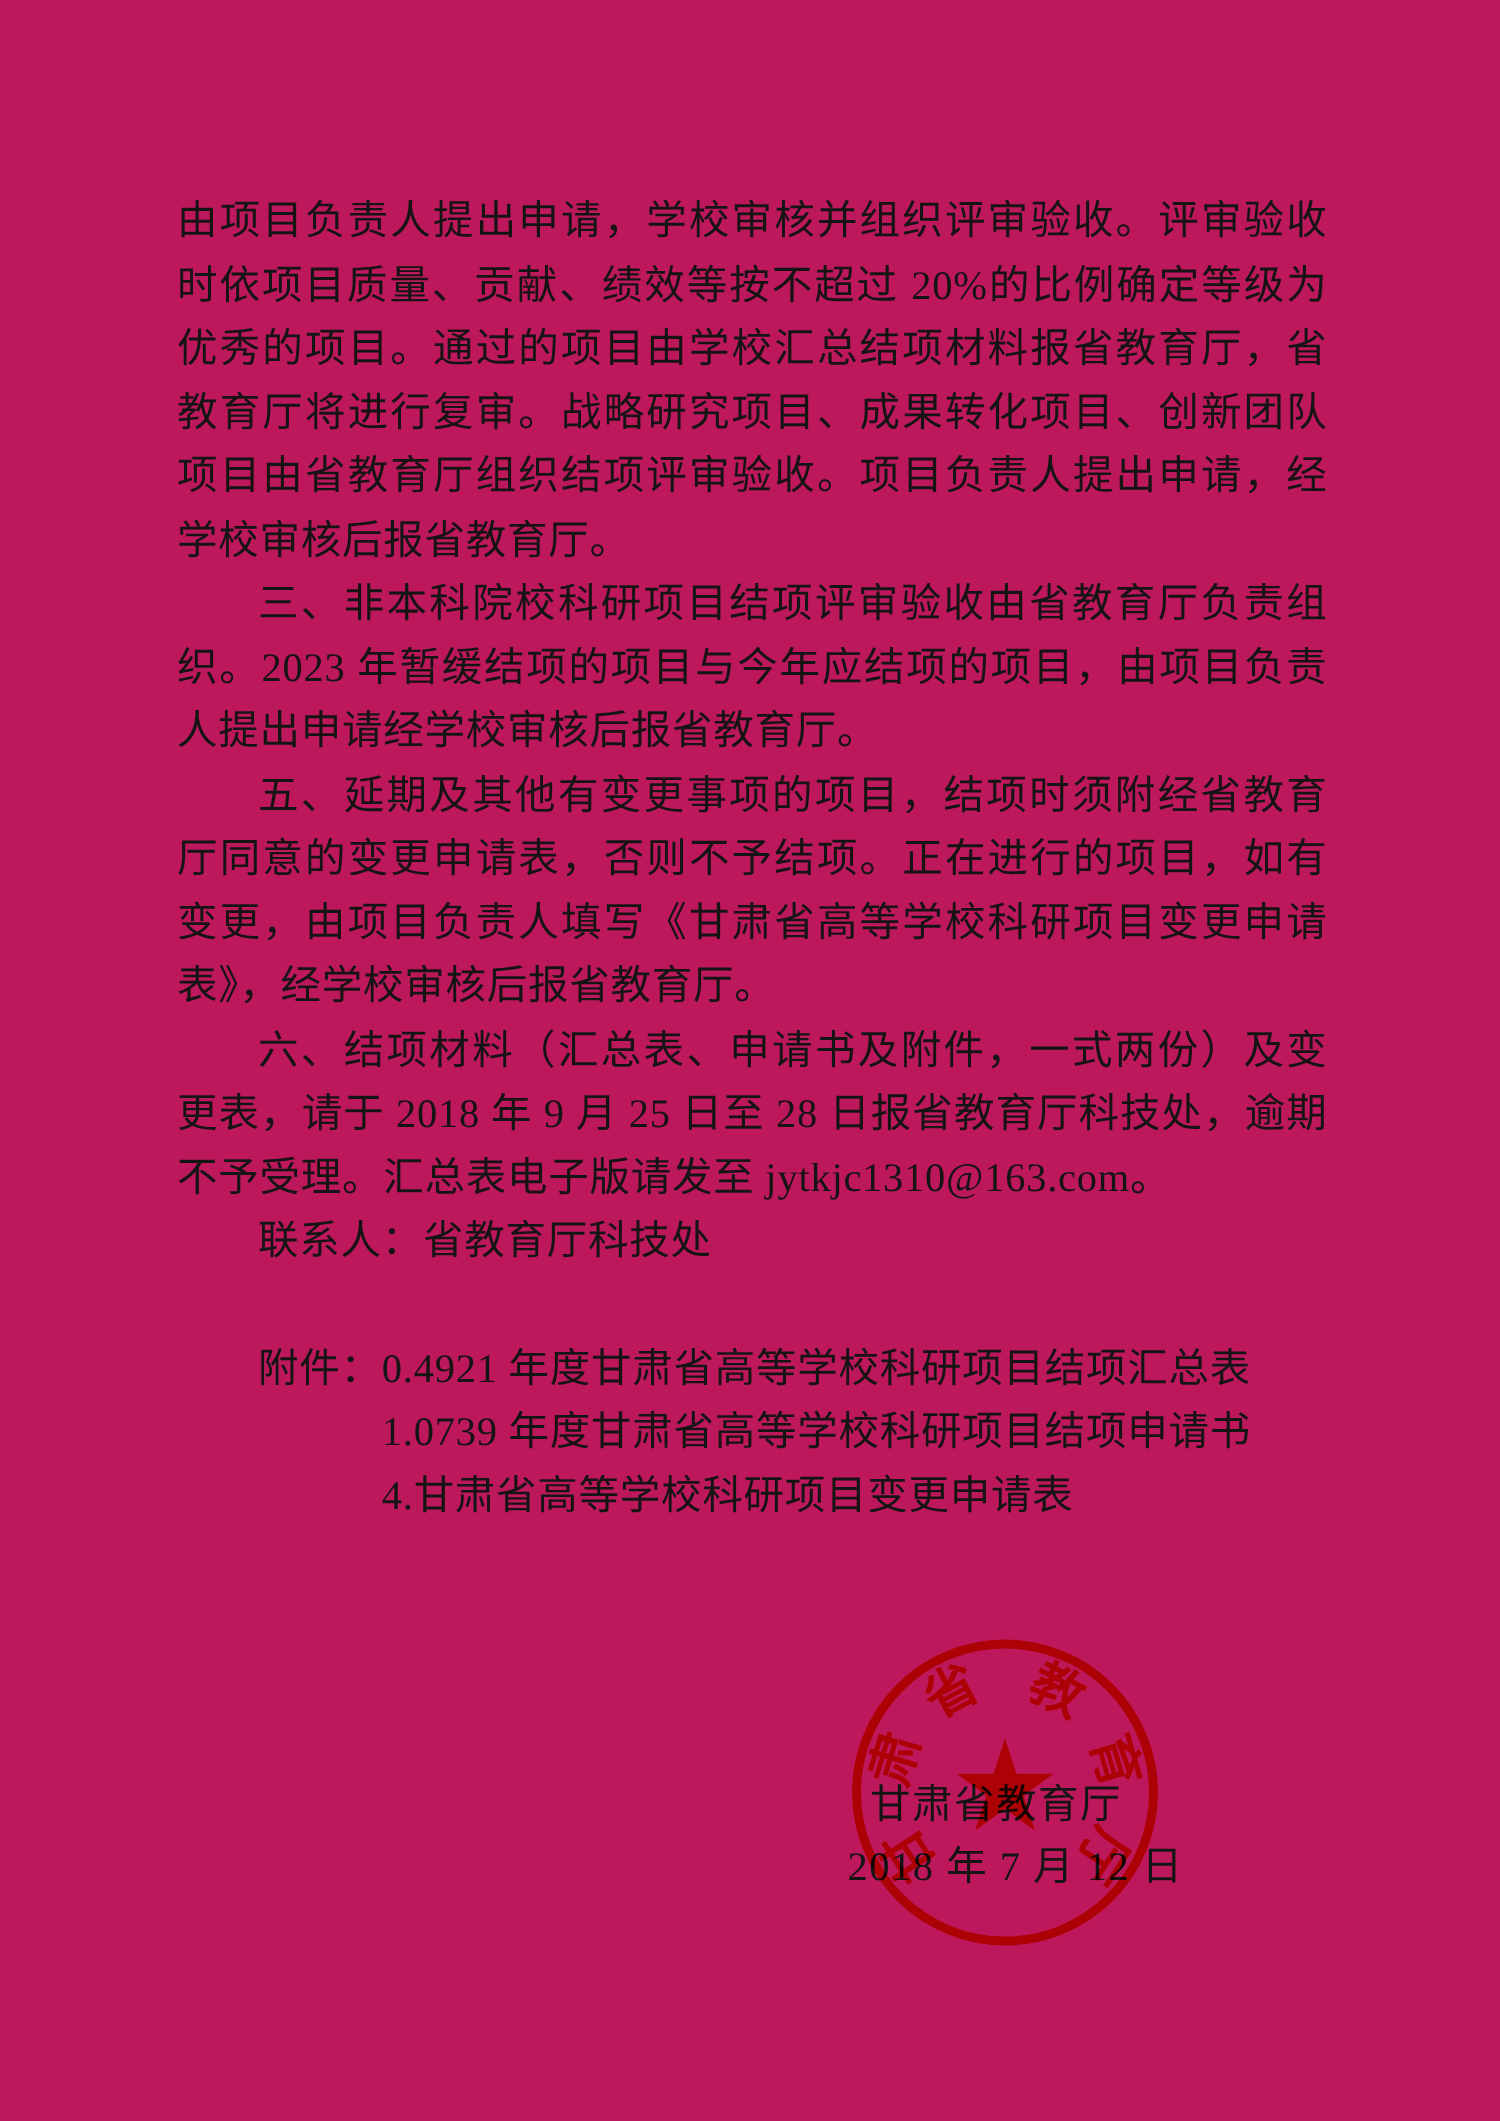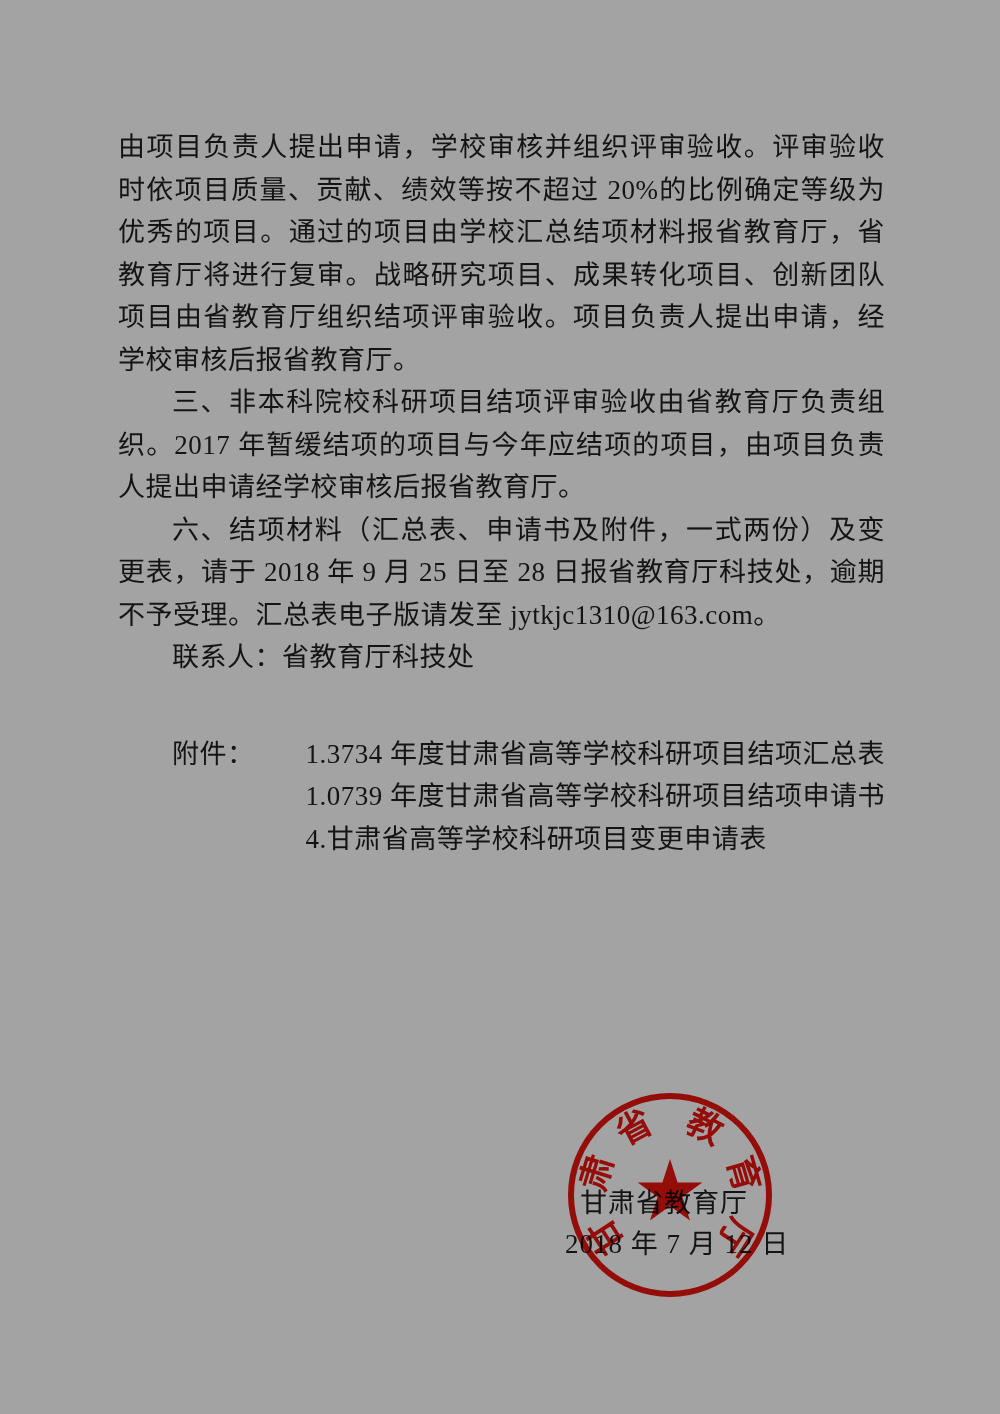--- a/index.html
+++ b/index.html
@@ -1,20 +1,20 @@
 <!DOCTYPE html>
 <html lang="zh-CN"><head>
 <meta charset="utf-8">
 <style>
   html, body { margin: 0; padding: 0; background: #ffffff; }
   .page {
     position: relative;
     width: 1000px;
     height: 1414px;
-    background: #a3a3a3;
+    background: #be185d;
     overflow: hidden;
     font-family: "Liberation Serif", "DejaVu Serif", serif;
     color: #141414;
   }
   .content {
     position: absolute;
     left: 118px;
     top: 126px;
     width: 767px;
     font-size: 27px;
@@ -25,21 +25,21 @@
     margin: 0;
     text-align: justify;
     text-align-last: left;
     text-justify: inter-character;
   }
   .indent { text-indent: 54px; }
   .contact-row { display: flex; align-items: flex-start; }
   .contact-label { padding-left: 54px; white-space: nowrap; margin-right: 30px; }
   .contact-people { white-space: nowrap; }
   .contact-person { white-space: nowrap; }
-  .attach-row { display: flex; align-items: flex-start; margin-top: 54px; padding-left: 54px; justify-content: space-between; }
+  .attach-row { display: flex; align-items: flex-start; margin-top: 42px; padding-left: 54px; }
   .attach-label { white-space: nowrap; }
   .attach-items div { white-space: nowrap; }
   .sig-org {
     position: absolute; left: 580px; top: 1182px;
     font-size: 27px; line-height: 42.5px; letter-spacing: 1px; white-space: nowrap;
   }
   .sig-date {
     position: absolute; left: 565px; top: 1223px;
     font-size: 27px; line-height: 42.5px; letter-spacing: 1px; white-space: nowrap;
   }
@@ -57,33 +57,34 @@
     fill: #e8130c;
   }
 </style>
 </head>
 <body>
 
 <div class="page">
 
   <div class="content">
     <p>由项目负责人提出申请，学校审核并组织评审验收。评审验收时依项目质量、贡献、绩效等按不超过 20%的比例确定等级为优秀的项目。通过的项目由学校汇总结项材料报省教育厅，省教育厅将进行复审。战略研究项目、成果转化项目、创新团队项目由省教育厅组织结项评审验收。项目负责人提出申请，经学校审核后报省教育厅。</p>
-    <p class="indent">三、非本科院校科研项目结项评审验收由省教育厅负责组织。2017 年暂缓结项的项目与今年应结项的项目，由项目负责人提出申请经学校审核后报省教育厅。</p>
+    <p class="indent">三、非本科院校科研项目结项评审验收由省教育厅负责组织。2023 年暂缓结项的项目与今年应结项的项目，由项目负责人提出申请经学校审核后报省教育厅。</p>
+    <p class="indent">五、延期及其他有变更事项的项目，结项时须附经省教育厅同意的变更申请表，否则不予结项。正在进行的项目，如有变更，由项目负责人填写《甘肃省高等学校科研项目变更申请表》，经学校审核后报省教育厅。</p>
     <p class="indent">六、结项材料（汇总表、申请书及附件，一式两份）及变更表，请于 2018 年 9 月 25 日至 28 日报省教育厅科技处，逾期不予受理。汇总表电子版请发至 jytkjc1310@163.com。</p>
 
     <div class="contact-row">
       <span class="contact-label">联系人：省教育厅科技处</span>
       <div class="contact-people">
       </div>
     </div>
 
     <div class="attach-row">
       <span class="attach-label">附件：</span>
       <div class="attach-items">
-        <div>1.3734 年度甘肃省高等学校科研项目结项汇总表</div>
+        <div>0.4921 年度甘肃省高等学校科研项目结项汇总表</div>
         <div>1.0739 年度甘肃省高等学校科研项目结项申请书</div>
         <div>4.甘肃省高等学校科研项目变更申请表</div>
       </div>
     </div>
   </div>
 
   <div class="sig-org">甘肃省教育厅</div>
   <div class="sig-date">2018 年 7 月 12 日</div>
 
   <div class="seal">

